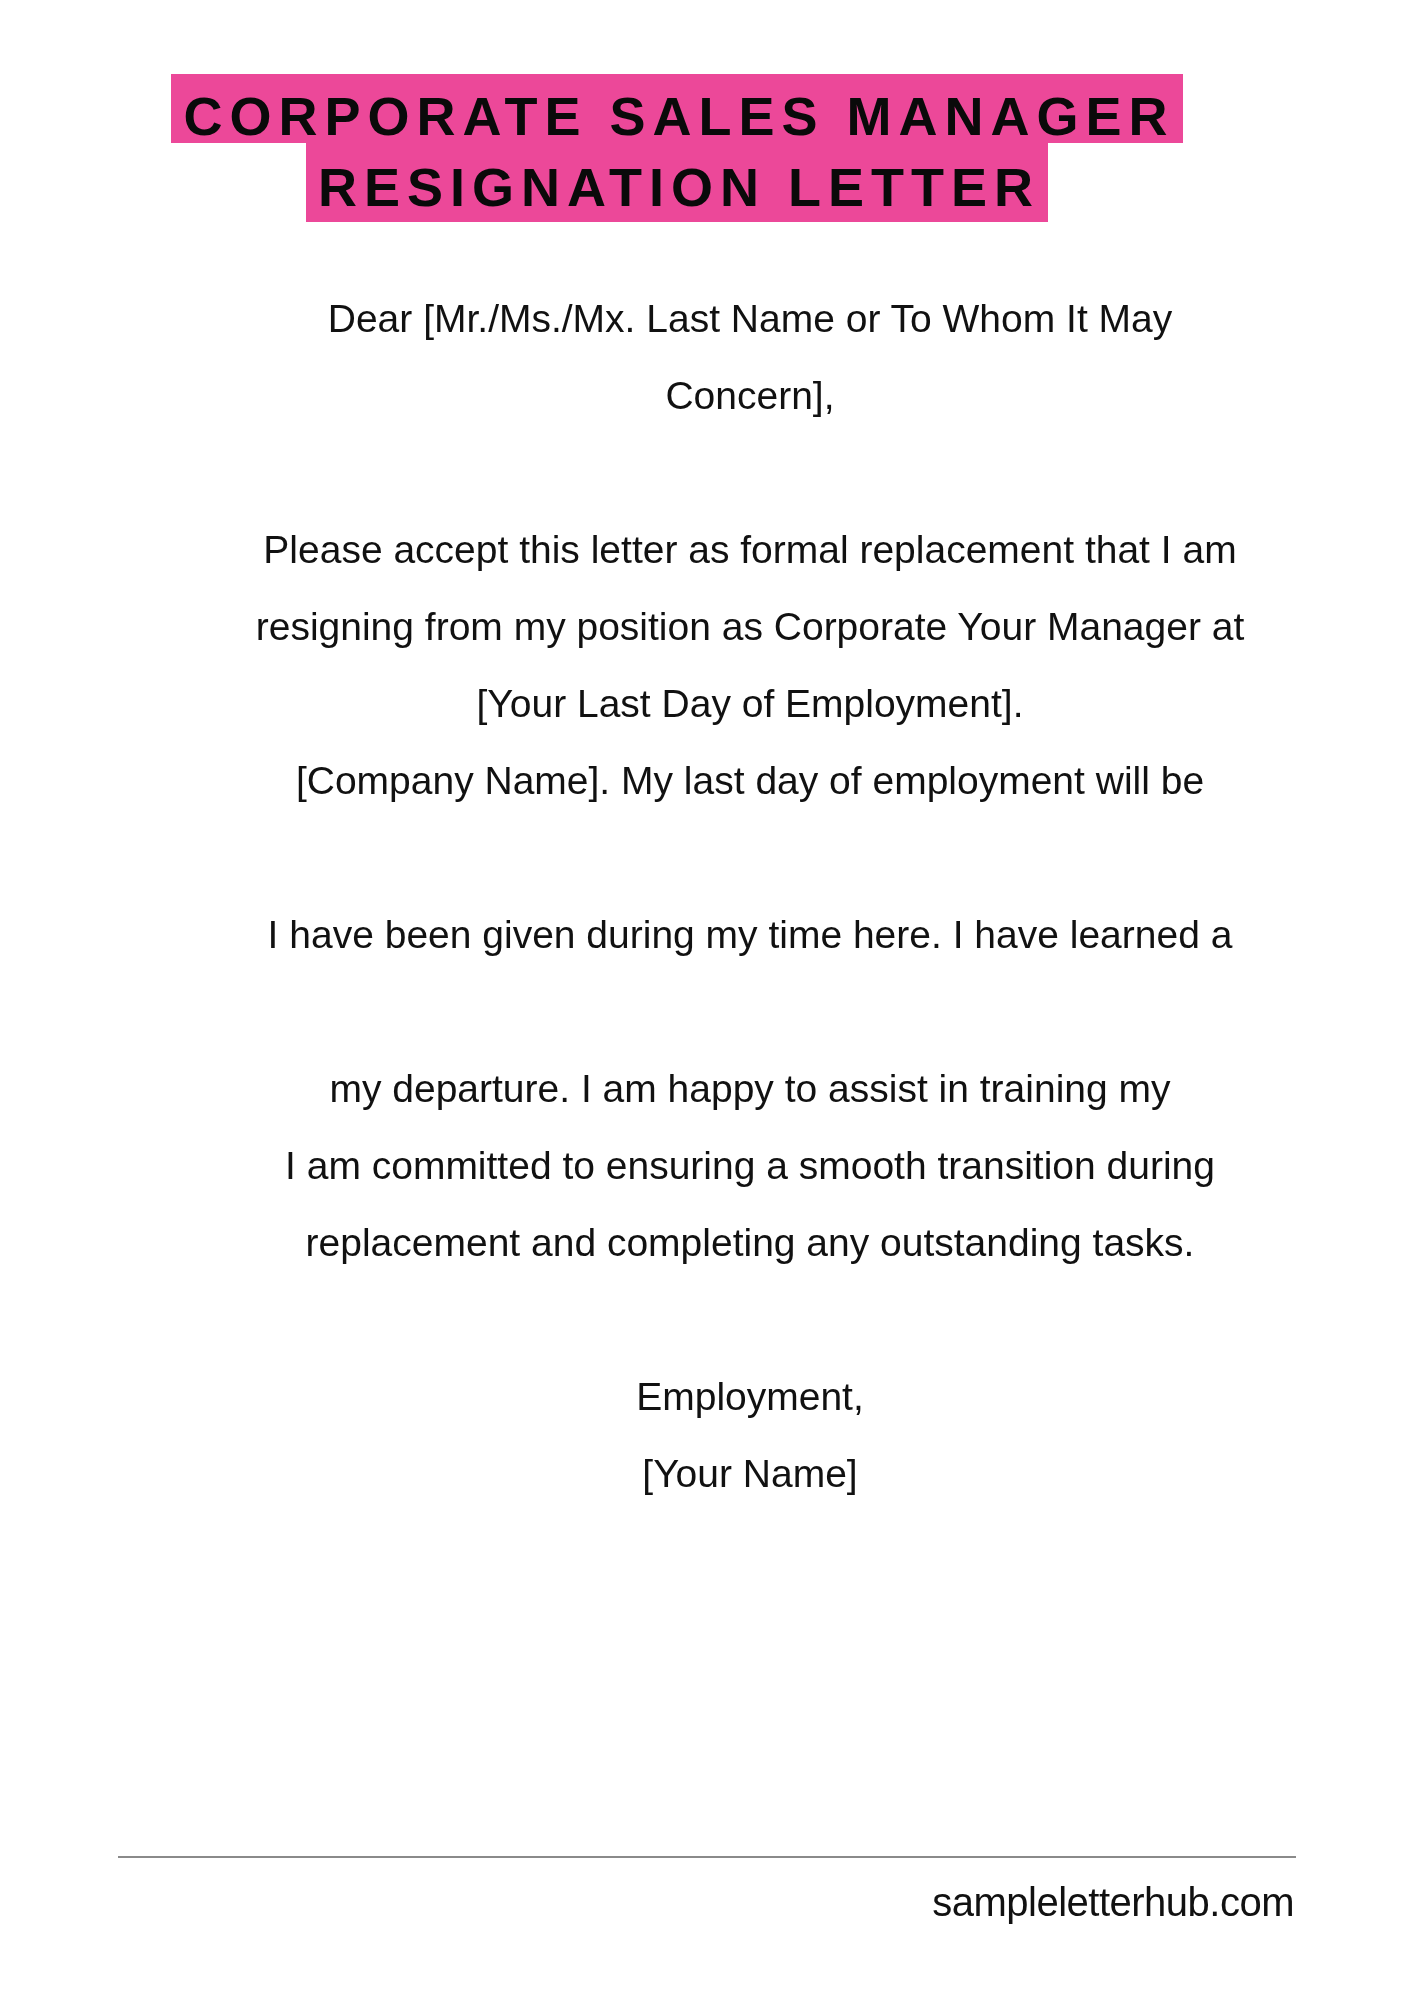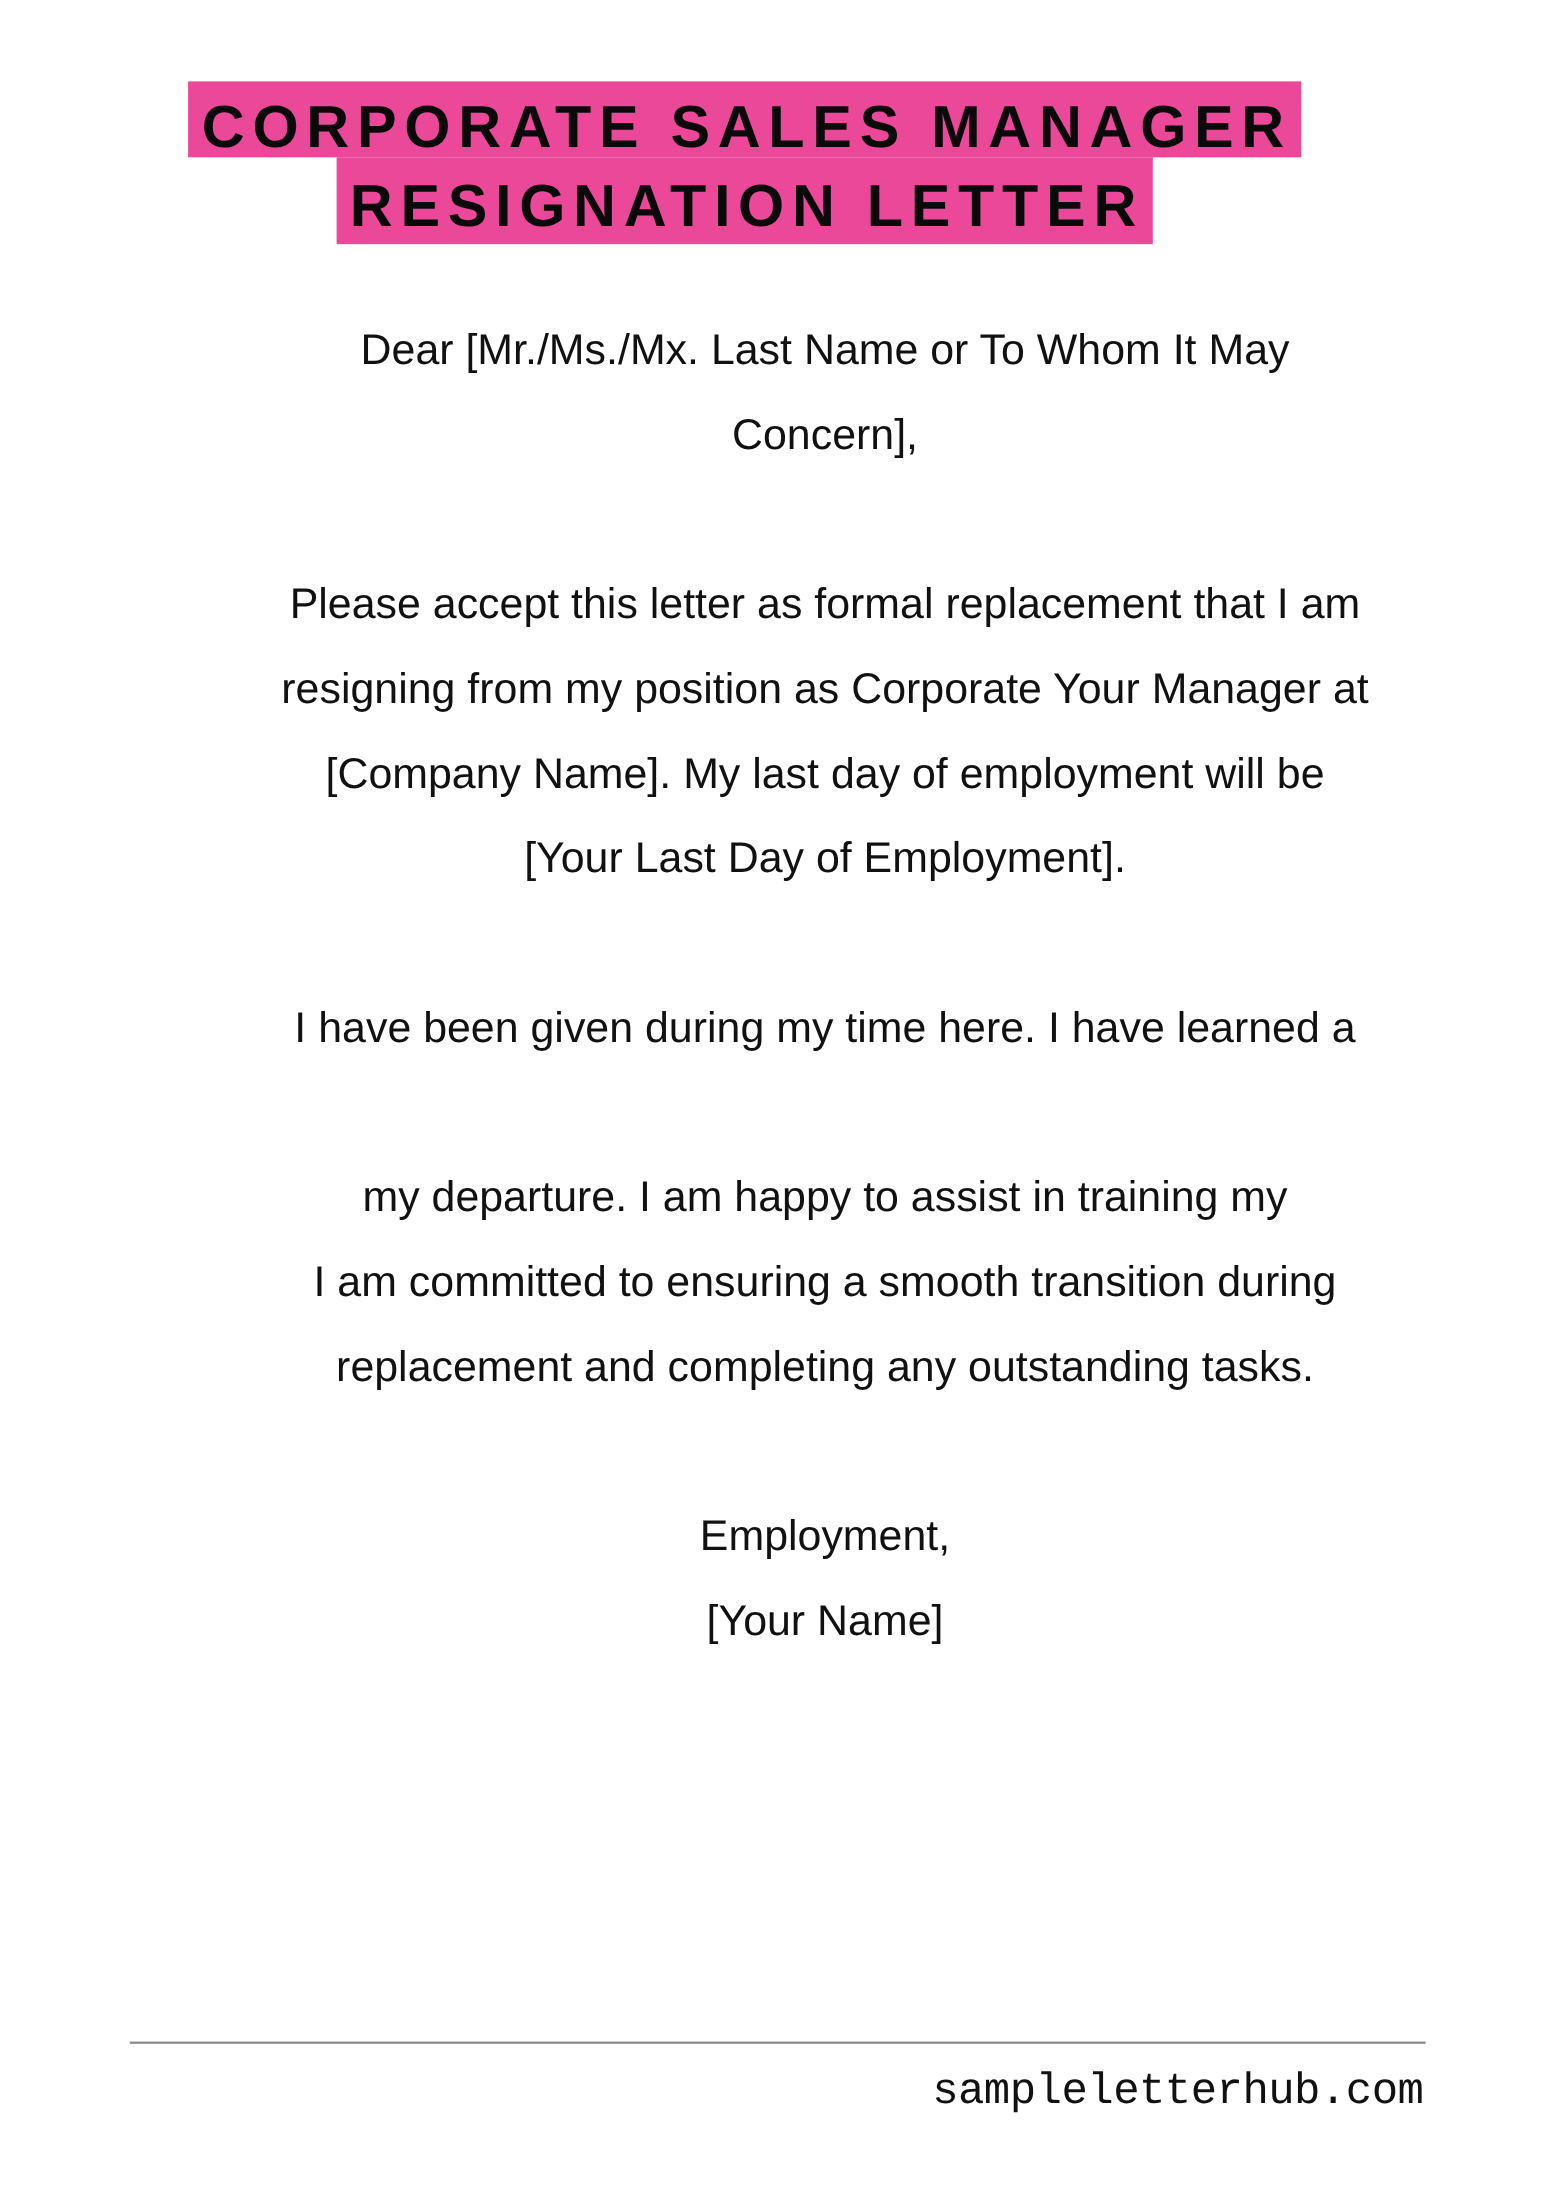--- a/index.html
+++ b/index.html
@@ -31,21 +31,21 @@
       text-align: center;
     }
     .line { white-space: nowrap; height: 77px; }
     .para { margin: 0 0 77px 0; }
     .rule {
       position: absolute; left: 118px; top: 1856px; width: 1178px; height: 0;
       border-top: 2px solid #8a8a8a;
     }
     .footer {
       position: absolute; right: 120px; top: 1880px;
-      font-family: Liberation Mono, monospace;
+      font-family: Liberation Sans, sans-serif;
       font-size: 40px;
       color: #111111;
       letter-spacing: -0.5px;
     }
   </style>
 </head>
 <body>
 
 <div class="title-wrap">
   <span class="title-line l1">CORPORATE SALES MANAGER</span><br>
@@ -54,22 +54,22 @@
 
 <div class="body">
   <div class="para">
     <div class="line">Dear [Mr./Ms./Mx. Last Name or To Whom It May</div>
     <div class="line">Concern],</div>
   </div>
 
   <div class="para">
     <div class="line">Please accept this letter as formal replacement that I am</div>
     <div class="line">resigning from my position as Corporate Your Manager at</div>
+    <div class="line">[Your Last Day of Employment].</div>
     <div class="line">[Company Name]. My last day of employment will be</div>
-    <div class="line">[Your Last Day of Employment].</div>
   </div>
 
   <div class="para">
     <div class="line">I have been given during my time here. I have learned a</div>
   </div>
 
   <div class="para">
     <div class="line">my departure. I am happy to assist in training my</div>
     <div class="line">I am committed to ensuring a smooth transition during</div>
     <div class="line">replacement and completing any outstanding tasks.</div>

